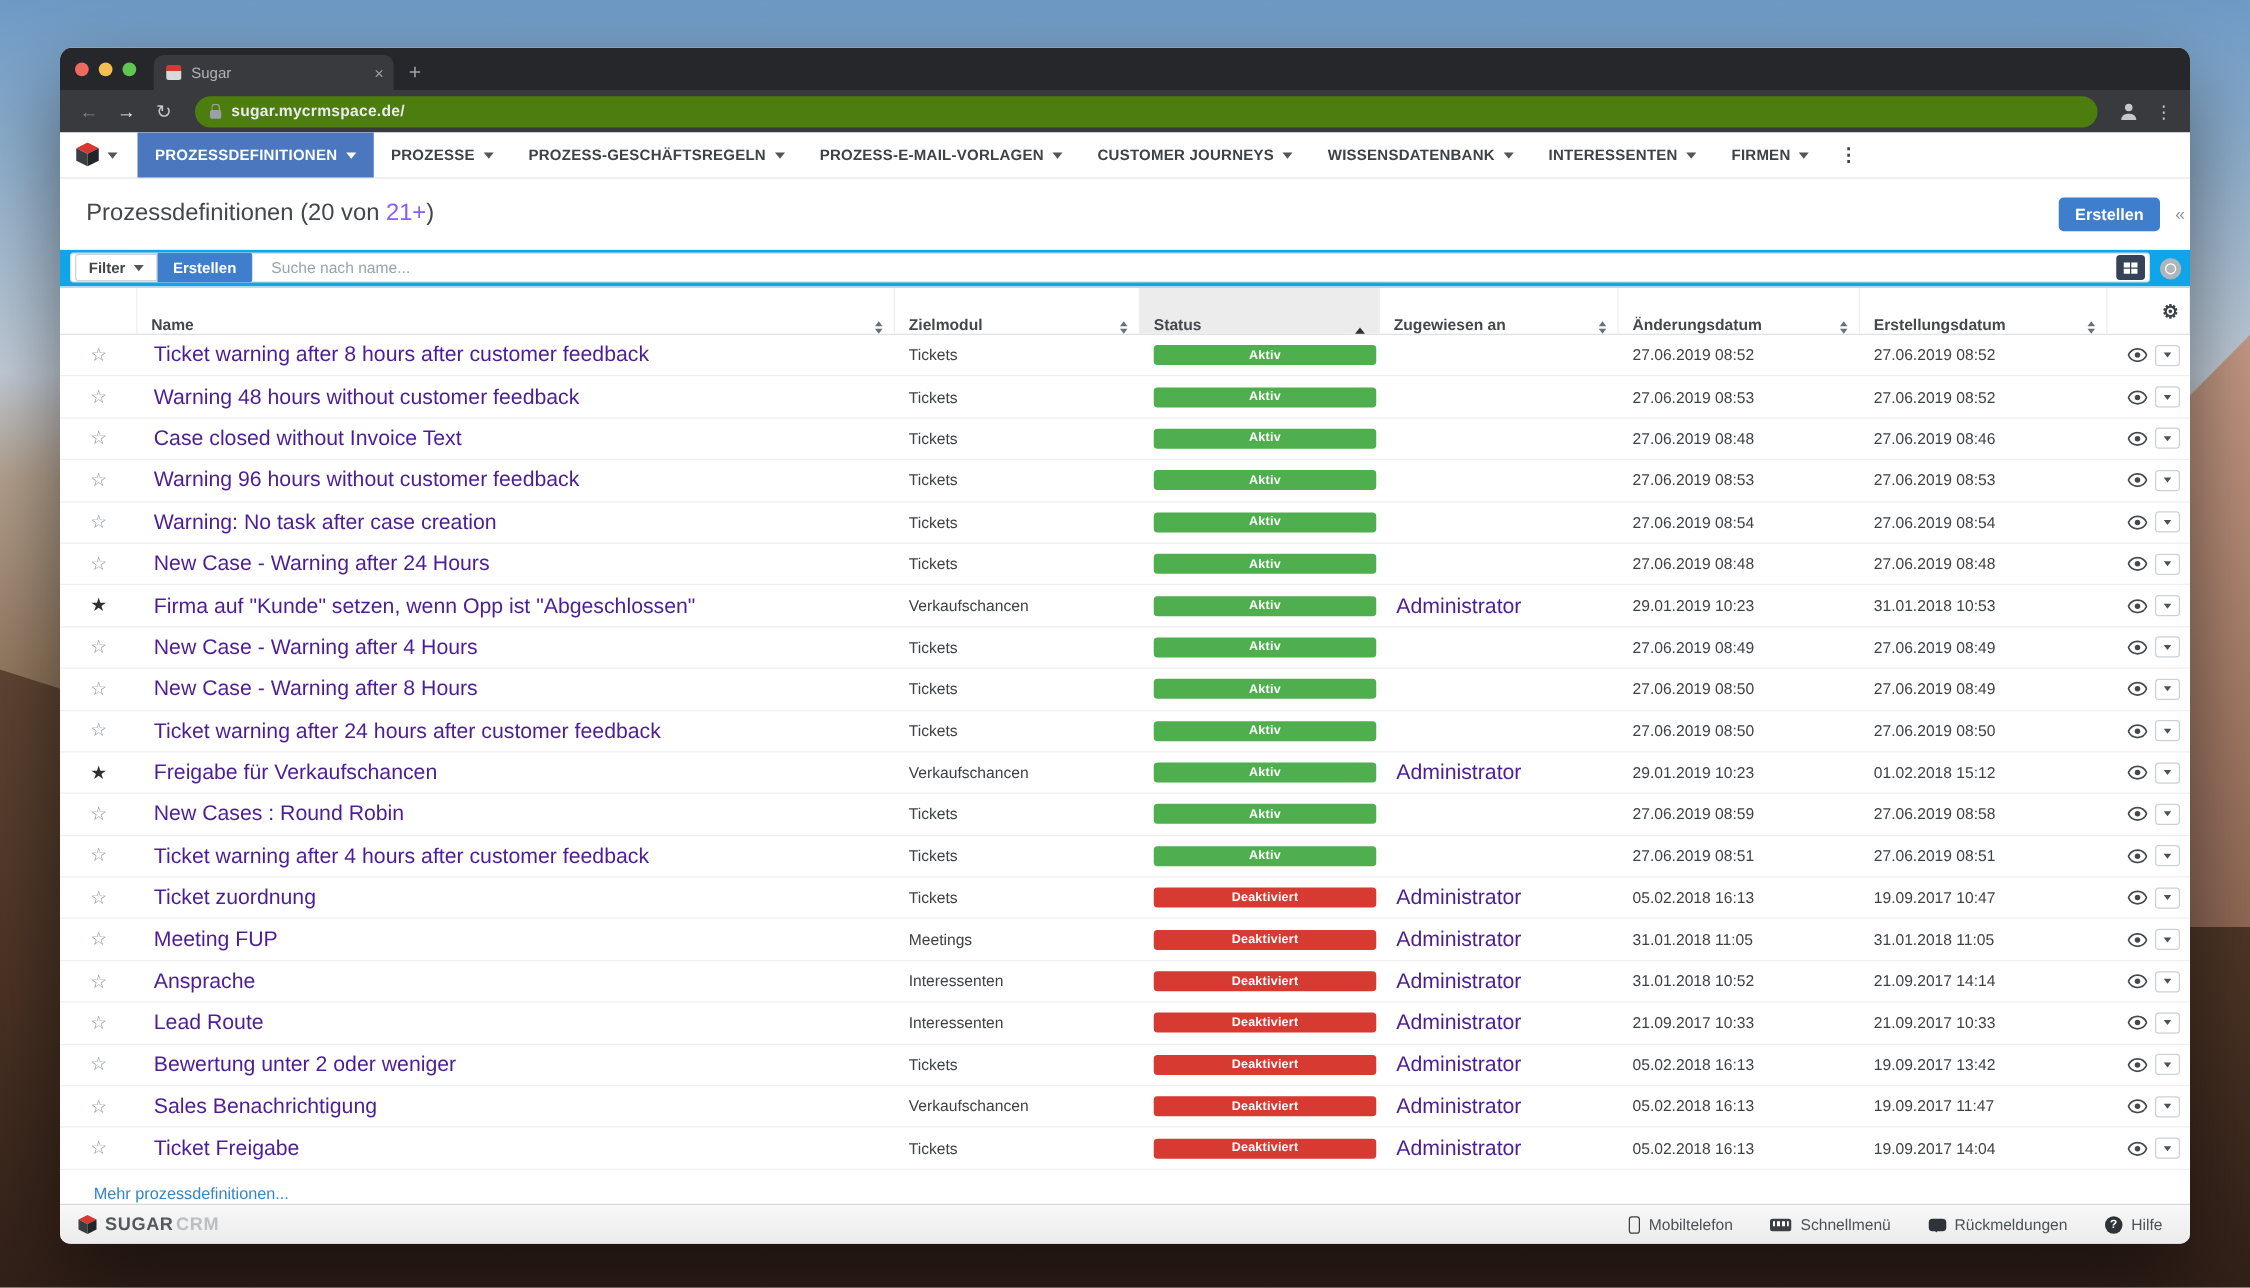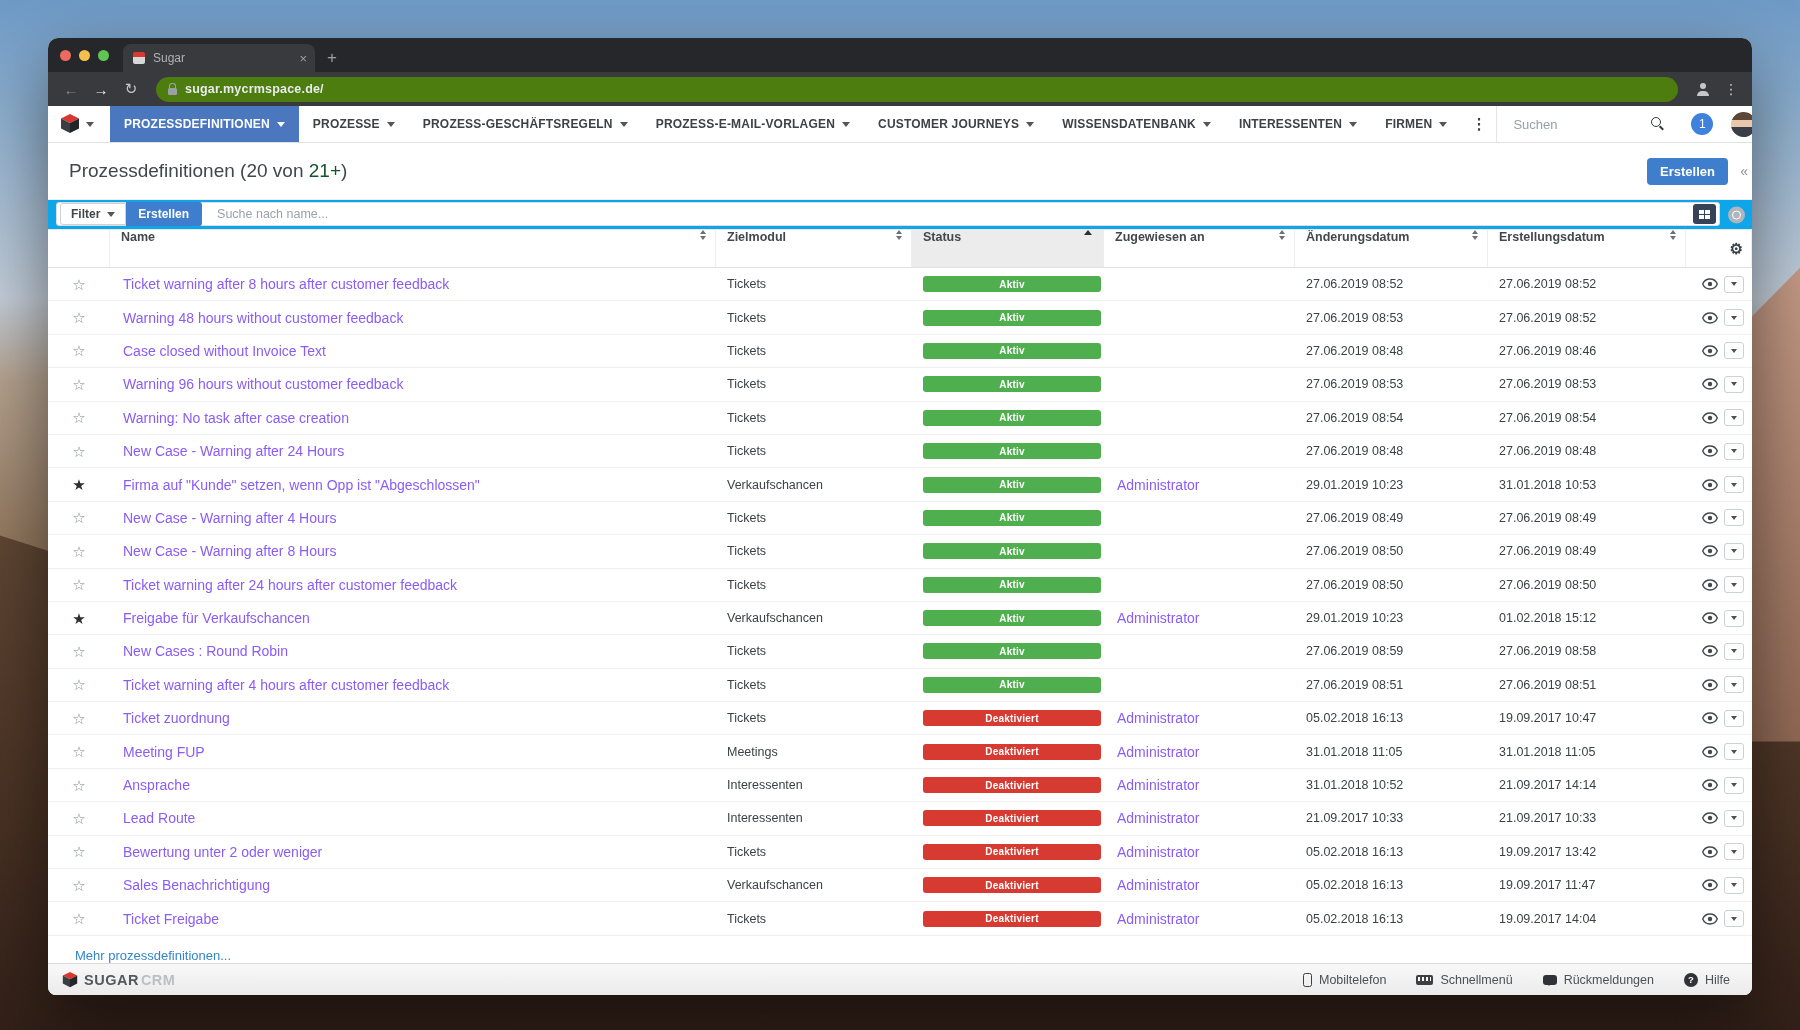--- a/index.html
+++ b/index.html
@@ -55,21 +55,21 @@
   .mag::before{content:"";position:absolute;width:8px;height:8px;border:1.7px solid #33383d;border-radius:50%;left:0;top:0}
   .mag::after{content:"";position:absolute;width:5px;height:1.8px;background:#33383d;transform:rotate(45deg);left:8px;top:10px}
   .badge{width:22px;height:22px;border-radius:50%;background:#3e82dd;color:#fff;font-size:12px;display:flex;
     align-items:center;justify-content:center;margin:0 12px}
   .avatar{width:25px;height:25px;border-radius:50%;margin-left:6px;
     background:linear-gradient(180deg,#5d4736 0%,#5d4736 32%,#e9c7ab 32%,#e9c7ab 58%,#3a3f47 58%)}
   
   .pagehead{height:57px;background:#fff;display:flex;align-items:center;padding:0 24px 0 21px;
     border-bottom:1px solid #eceeef;position:relative;flex:0 0 57px}
   .page-title{font-size:19px;color:#42474c}
-  .page-title .cnt{color:#14532d}
+  .page-title .cnt{color:#8b5cf6}
   .btn-primary{margin-left:auto;background:#3f7ecc;color:#fff;border:none;border-radius:4px;
     font-size:13px;font-weight:bold;padding:6px 13px;font-family:inherit}
   .collapse{position:absolute;right:4px;top:50%;transform:translateY(-50%);color:#8a9096;font-size:14px}
   
   .filterband{height:30px;background:#0ea5e9;position:relative;display:flex;align-items:center;flex:0 0 30px;
     border-bottom:1px solid #e6e8ea}
   .filterbar{position:absolute;left:8px;right:32px;top:2px;bottom:3px;background:#fff;border:1px solid #d9dee2;
     border-radius:3px;display:flex;align-items:center;padding:0 2px 0 3px}
   .filter-btn{display:flex;align-items:center;gap:7px;background:#fff;border:1px solid #ccd2d6;
     border-radius:3px 0 0 3px;font-size:12px;font-weight:bold;color:#41464b;padding:3px 10px}
@@ -81,21 +81,21 @@
   .gridbtn{width:23px;height:20px;background:#364257;border-radius:3px;display:flex;align-items:center;
     justify-content:center;margin-right:1px}
   .gridglyph{width:11px;height:9px;background:
     linear-gradient(#fff,#fff) 0 0/5px 4px no-repeat,linear-gradient(#fff,#fff) 6px 0/5px 4px no-repeat,
     linear-gradient(#fff,#fff) 0 5px/5px 4px no-repeat,linear-gradient(#fff,#fff) 6px 5px/5px 4px no-repeat}
   .sidecircle{position:absolute;right:7px;top:50%;transform:translateY(-50%);width:17px;height:17px;
     border-radius:50%;background:#aeb6bc;display:flex;align-items:center;justify-content:center}
   .sidecircle::after{content:"";width:7px;height:7px;border-radius:50%;border:1.6px solid #fff}
   
   .thead{height:38px;display:flex;border-bottom:1px solid #dfe2e4;background:#fff;flex:0 0 38px}
-  .th{display:flex;align-items:flex-start;font-size:12.5px;font-weight:bold;color:#43484d;
+  .th{display:flex;align-items:flex-end;font-size:12.5px;font-weight:bold;color:#43484d;
     border-right:1px solid #eceeef;padding-left:11px}
   .th:first-child{border-left:none}
   .sort{display:inline-flex;flex-direction:column;gap:2px;margin-left:auto;margin-right:9px}
   .sort i{width:0;height:0;border-left:3.5px solid transparent;border-right:3.5px solid transparent;display:block}
   .sort .up{border-bottom:4px solid #6b7075}
   .sort .dn{border-top:4px solid #6b7075}
   .sort-asc{width:0;height:0;border-left:4px solid transparent;border-right:4px solid transparent;
     border-bottom:5px solid #2f3337;margin-left:auto;margin-right:11px}
   .th.sorted{background:#ececec}
   .gearcell{display:flex;align-items:center;justify-content:center;font-size:15px;color:#3d4247}
@@ -106,21 +106,21 @@
   .c-assigned{width:191px}
   .c-mod{width:193px}
   .c-created{width:198px}
   .c-actions{width:66px}
   .tbody{flex:1;overflow:hidden;background:#fff}
   .trow{height:33.4px;display:flex;align-items:center;border-bottom:1px solid #eef0f1}
   .c{display:flex;align-items:center;padding-left:11px;height:100%}
   .trow .c-star{padding-left:0}
   .star{font-size:15px;color:#828d95;line-height:1}
   .star.filled{color:#2c2f33}
-  .rowlink{color:#8b5cf6;font-size:14px;text-decoration:none;padding-left:2px}
+  .rowlink{color:#4c1d95;font-size:17px;text-decoration:none;padding-left:2px}
   .cell-text{font-size:12.5px;color:#3d4247}
   .pill{width:178px;height:16px;border-radius:3px;color:#fff;font-size:10px;font-weight:bold;
     display:flex;align-items:center;justify-content:center;letter-spacing:.2px}
   .pill.green{background:#4fae4e}
   .pill.red{background:#d63a31}
   .c-actions{justify-content:flex-end;gap:6px;padding-right:8px}
   .eye{display:flex;align-items:center}
   .rowcaret{width:20px;height:17px;border:1px solid #ccd1d5;border-radius:3px;display:flex;
     align-items:center;justify-content:center}
   .rowcaret .caret{border-top-color:#4c5156;border-left-width:3.5px;border-right-width:3.5px;border-top-width:4.5px}
@@ -214,27 +214,20 @@
     </div>
     <div class="nav-item">
       <span>INTERESSENTEN</span>
         <span class="caret"></span>
     </div>
     <div class="nav-item">
       <span>FIRMEN</span>
         <span class="caret"></span>
     </div>
     <div class="nav-dots">⋮</div>
-    <div class="nav-right">
-      <input class="nav-search" placeholder="Suchen" style="">
-      <span class="mag"></span>
-      <span class="badge">1</span>
-      <span class="avatar"></span>
-
-    </div>
   </div>
 
   <div class="pagehead">
     <div class="page-title"><span>Prozessdefinitionen (20 von </span><span class="cnt">21+</span><span>)</span></div>
     <button class="btn-primary">Erstellen</button>
     <span class="collapse">«</span>
   </div>
 
   <div class="filterband">
     <div class="filterbar">

